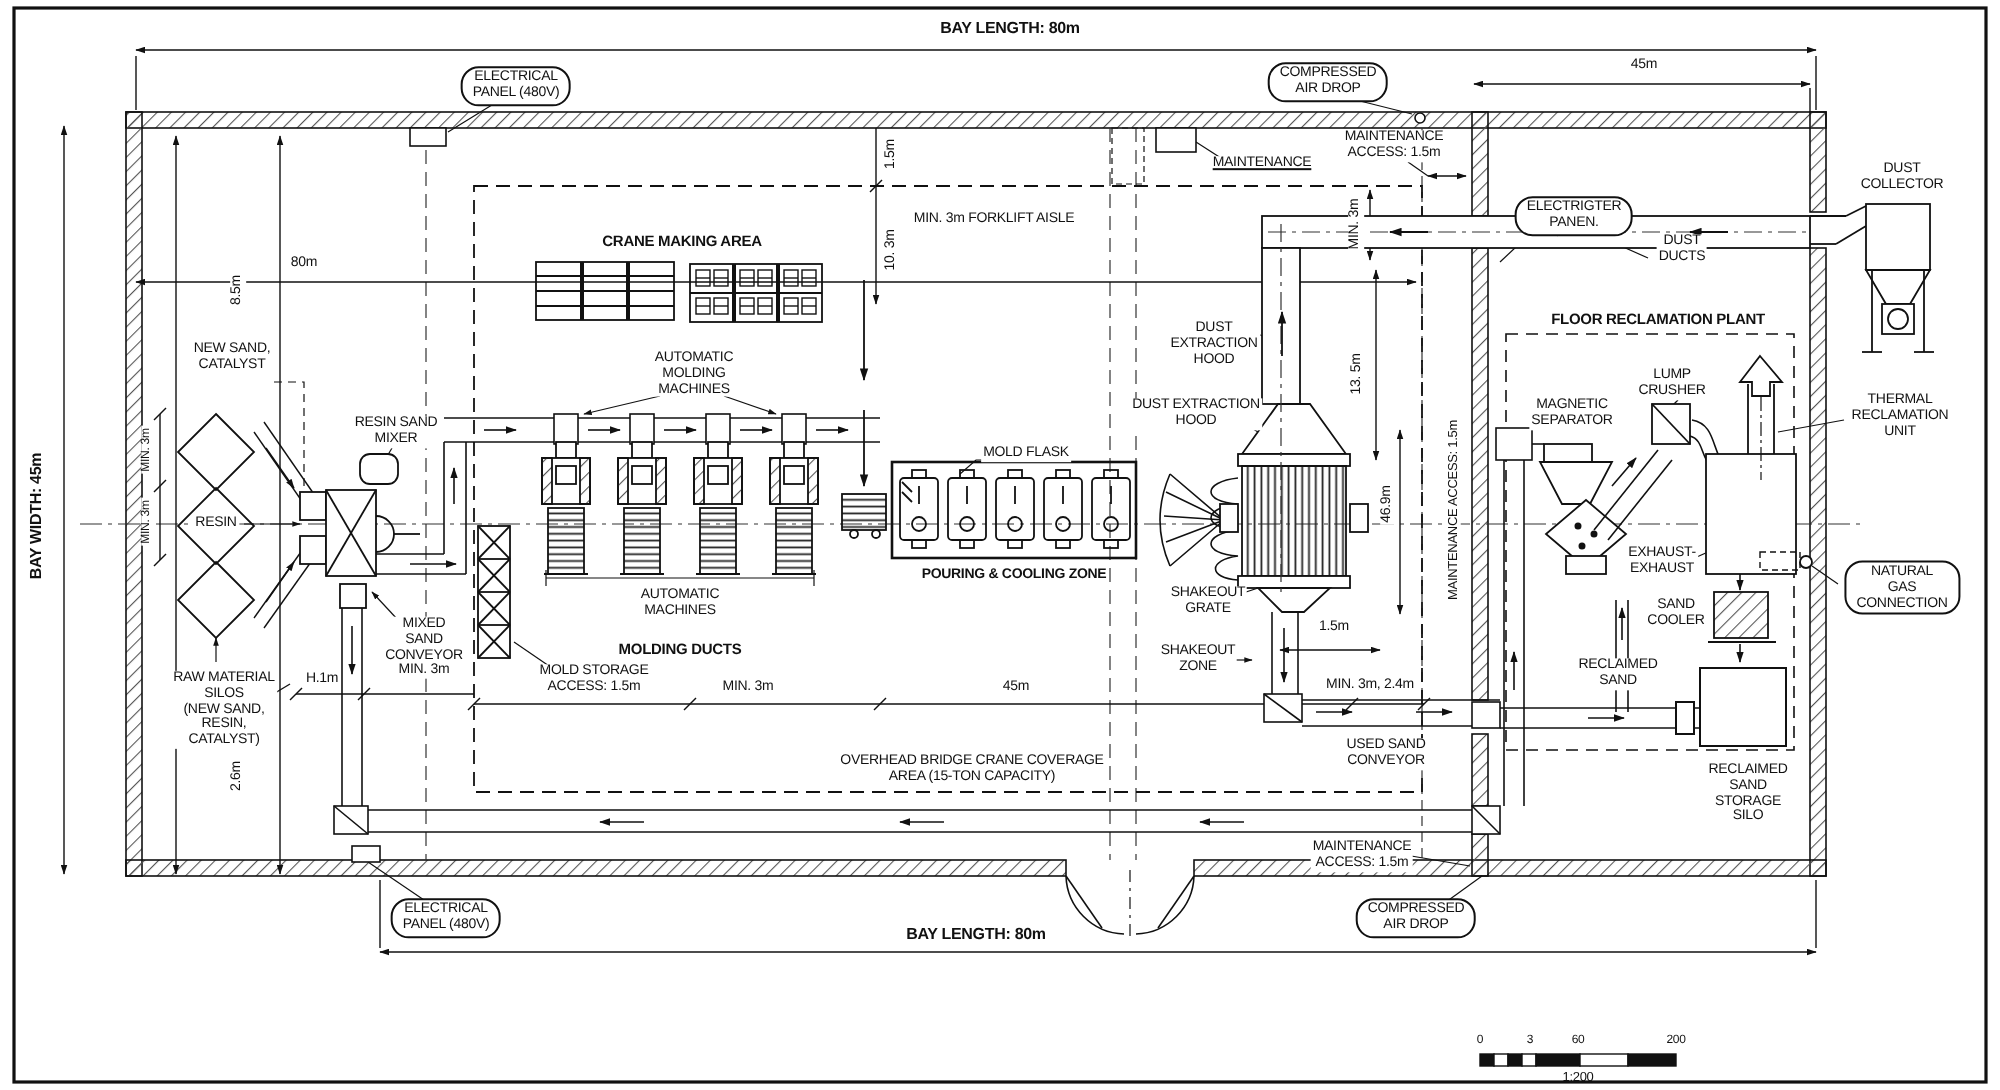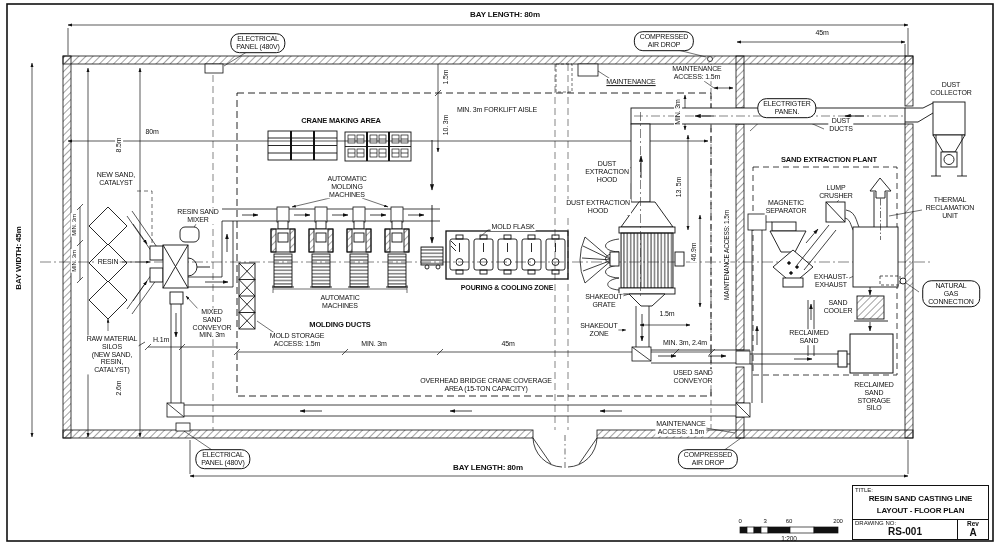--- a/index.html
+++ b/index.html
@@ -476,21 +476,21 @@
 AIR DROP</div>
 <div class="lab" style="left:697px;top:73px">MAINTENANCE
 ACCESS: 1.5m</div>
 <div class="lab u" style="left:631px;top:82px">MAINTENANCE</div>
 <div class="lab bubble" style="left:787px;top:108px">ELECTRIGTER
 PANEN.</div>
 <div class="lab" style="left:841px;top:125px">DUST
 DUCTS</div>
 <div class="lab nobg" style="left:951px;top:89px">DUST
 COLLECTOR</div>
-<div class="lab b s75" style="left:829px;top:160px">SAND EXTRACTION PLANT</div>
+<div class="lab b s75" style="left:829px;top:160px">FLOOR RECLAMATION PLANT</div>
 <div class="lab b s75" style="left:341px;top:121px">CRANE MAKING AREA</div>
 <div class="lab" style="left:497px;top:110px">MIN. 3m FORKLIFT AISLE</div>
 <div class="lab rot" style="left:446px;top:77px">1.5m</div>
 <div class="lab rot" style="left:446px;top:125px">10. 3m</div>
 <div class="lab rot" style="left:678px;top:112px">MIN. 3m</div>
 <div class="lab" style="left:116px;top:179px">NEW SAND,
 CATALYST</div>
 <div class="lab" style="left:198px;top:216px">RESIN SAND
 MIXER</div>
 <div class="lab" style="left:108px;top:262px">RESIN</div>
@@ -577,31 +577,14 @@
         <rect x="790" y="527" width="24" height="6" fill="#fff"></rect>
     <rect x="814" y="527" width="24" height="6" fill="#111"></rect>
   </g>
 </svg>
 <div class="lab nobg s6" style="left:740px;top:521px">0</div>
 <div class="lab nobg s6" style="left:765px;top:521px">3</div>
 <div class="lab nobg s6" style="left:789px;top:521px">60</div>
 <div class="lab nobg s6" style="left:838px;top:521px">200</div>
 <div class="lab nobg s65" style="left:789px;top:539px">1:200</div>
 
-<div class="tb">
-  <div class="top">
-    <div class="tl">TITLE:</div>
-    <div class="t1">RESIN SAND CASTING LINE</div>
-    <div class="t2">LAYOUT - FLOOR PLAN</div>
-  </div>
-  <div class="bot">
-    <div class="dn">
-      <div class="dnl">DRAWING NO:</div>
-      <div class="dnv">RS-001</div>
-    </div>
-    <div class="rev">
-      <div class="rvl">Rev</div>
-      <div class="rvv">A</div>
-    </div>
-  </div>
+
 </div>
 
-</div>
-
 </body></html>

